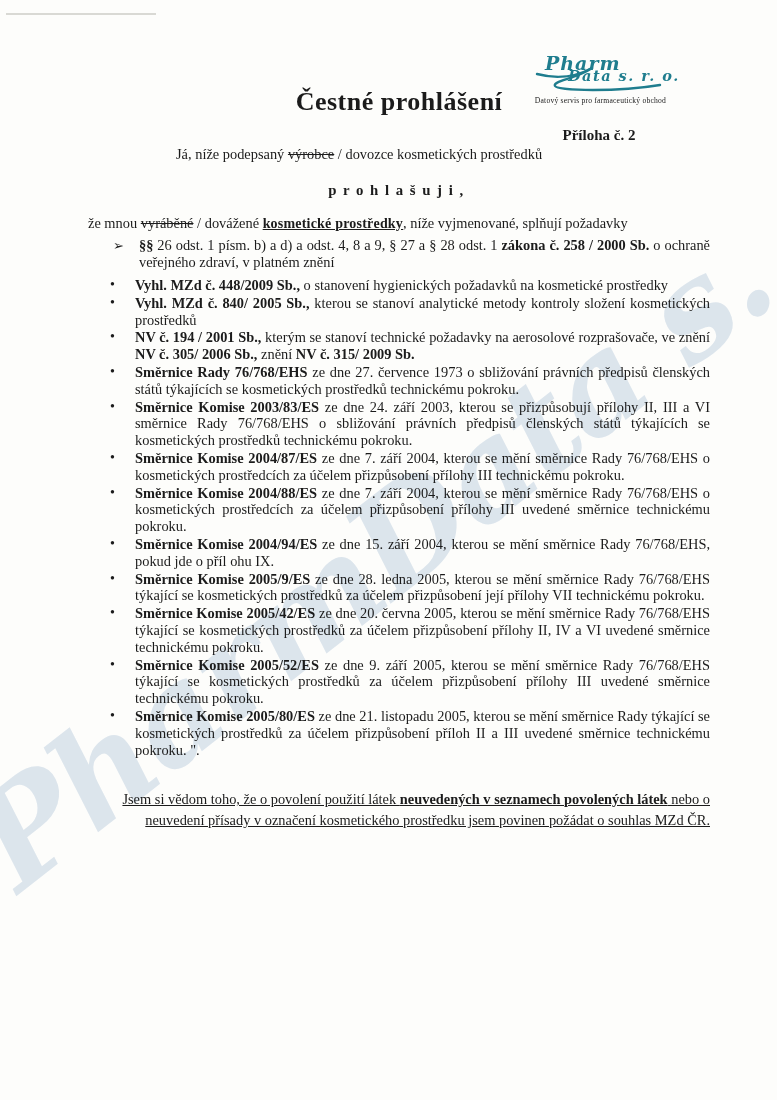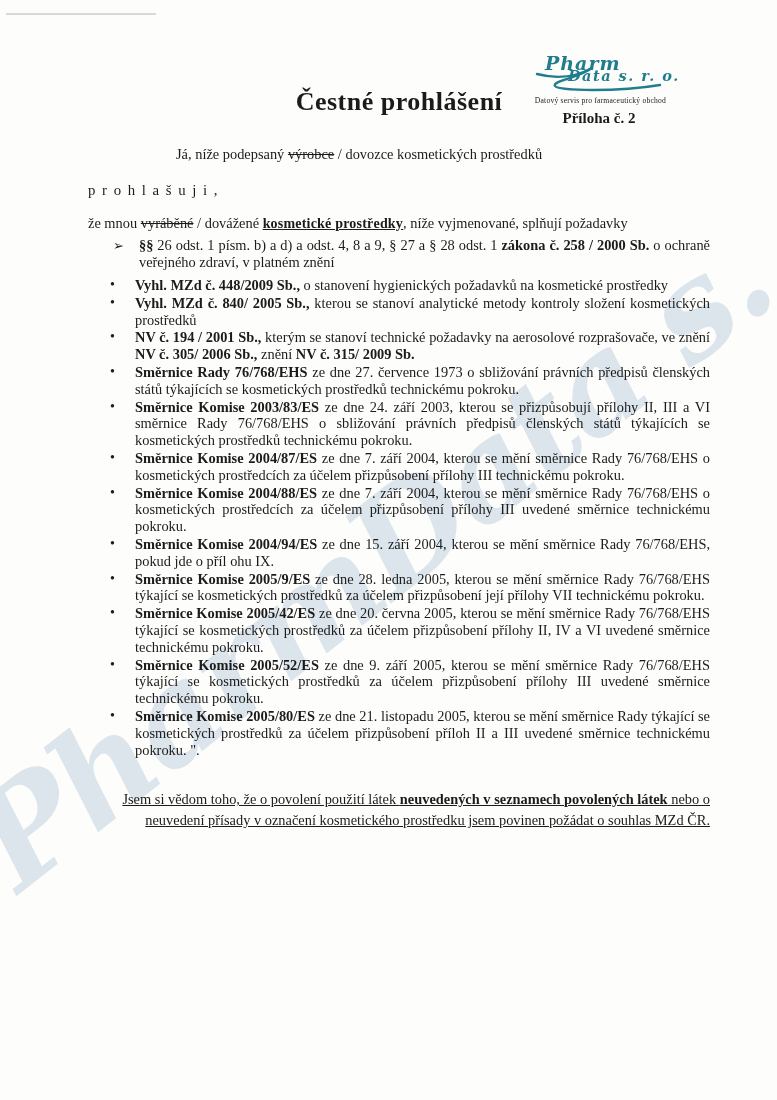--- a/index.html
+++ b/index.html
@@ -49,38 +49,38 @@
     position:absolute;left:36px;top:13px;
     font:italic 700 14.5px "DejaVu Serif",serif;letter-spacing:1.5px;
     white-space:nowrap;
   }
   .tagline{
     margin-top:2px;width:134px;
     font-size:7.6px;letter-spacing:.2px;text-align:right;color:#222;
     font-family:"Liberation Serif",serif;white-space:nowrap;
   }
   .attachment{
-    margin-top:5px;width:134px;text-align:center;
+    margin-top:22px;width:134px;text-align:center;
     font-size:15px;font-weight:700;
   }
   
   .content{
     position:relative;z-index:2;
     padding:86px 67px 0 88px;
     font-size:14.4px;line-height:16.8px;
   }
   .title{
     text-align:center;
     font-size:26px;font-weight:700;line-height:32px;
     letter-spacing:.5px;margin:0;
   }
   .declarant{margin:28px 0 4px 88px;}
   .declare-word{
-    margin:19px 0 0 0;text-align:left;
-    font-weight:400;letter-spacing:.45em;font-size:14.8px;
+    margin:19px 0 0 0;text-align:center;
+    font-weight:700;letter-spacing:.45em;font-size:14.8px;
   }
   .statement{margin:16px 0 0 0;white-space:nowrap;}
   .law-row{display:flex;margin:5px 0 0 25px;}
   .arrow{
     flex:0 0 26px;font-family:"DejaVu Sans",sans-serif;
     font-size:13px;line-height:17px;
   }
   .law-text{flex:1;text-align:justify;}
   .other-label{margin:14px 0 0 0;}
   ul.regs{

